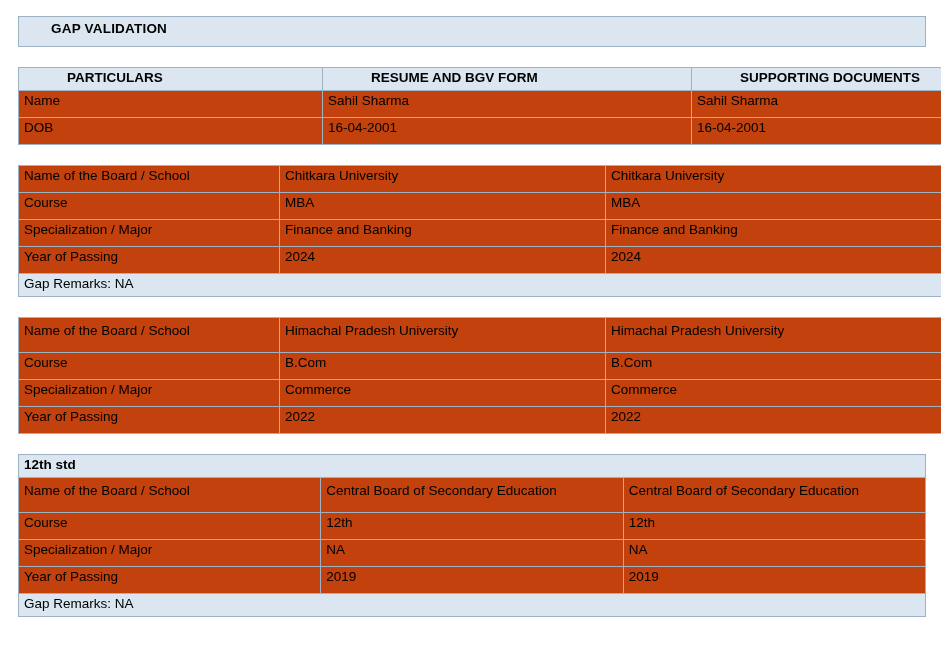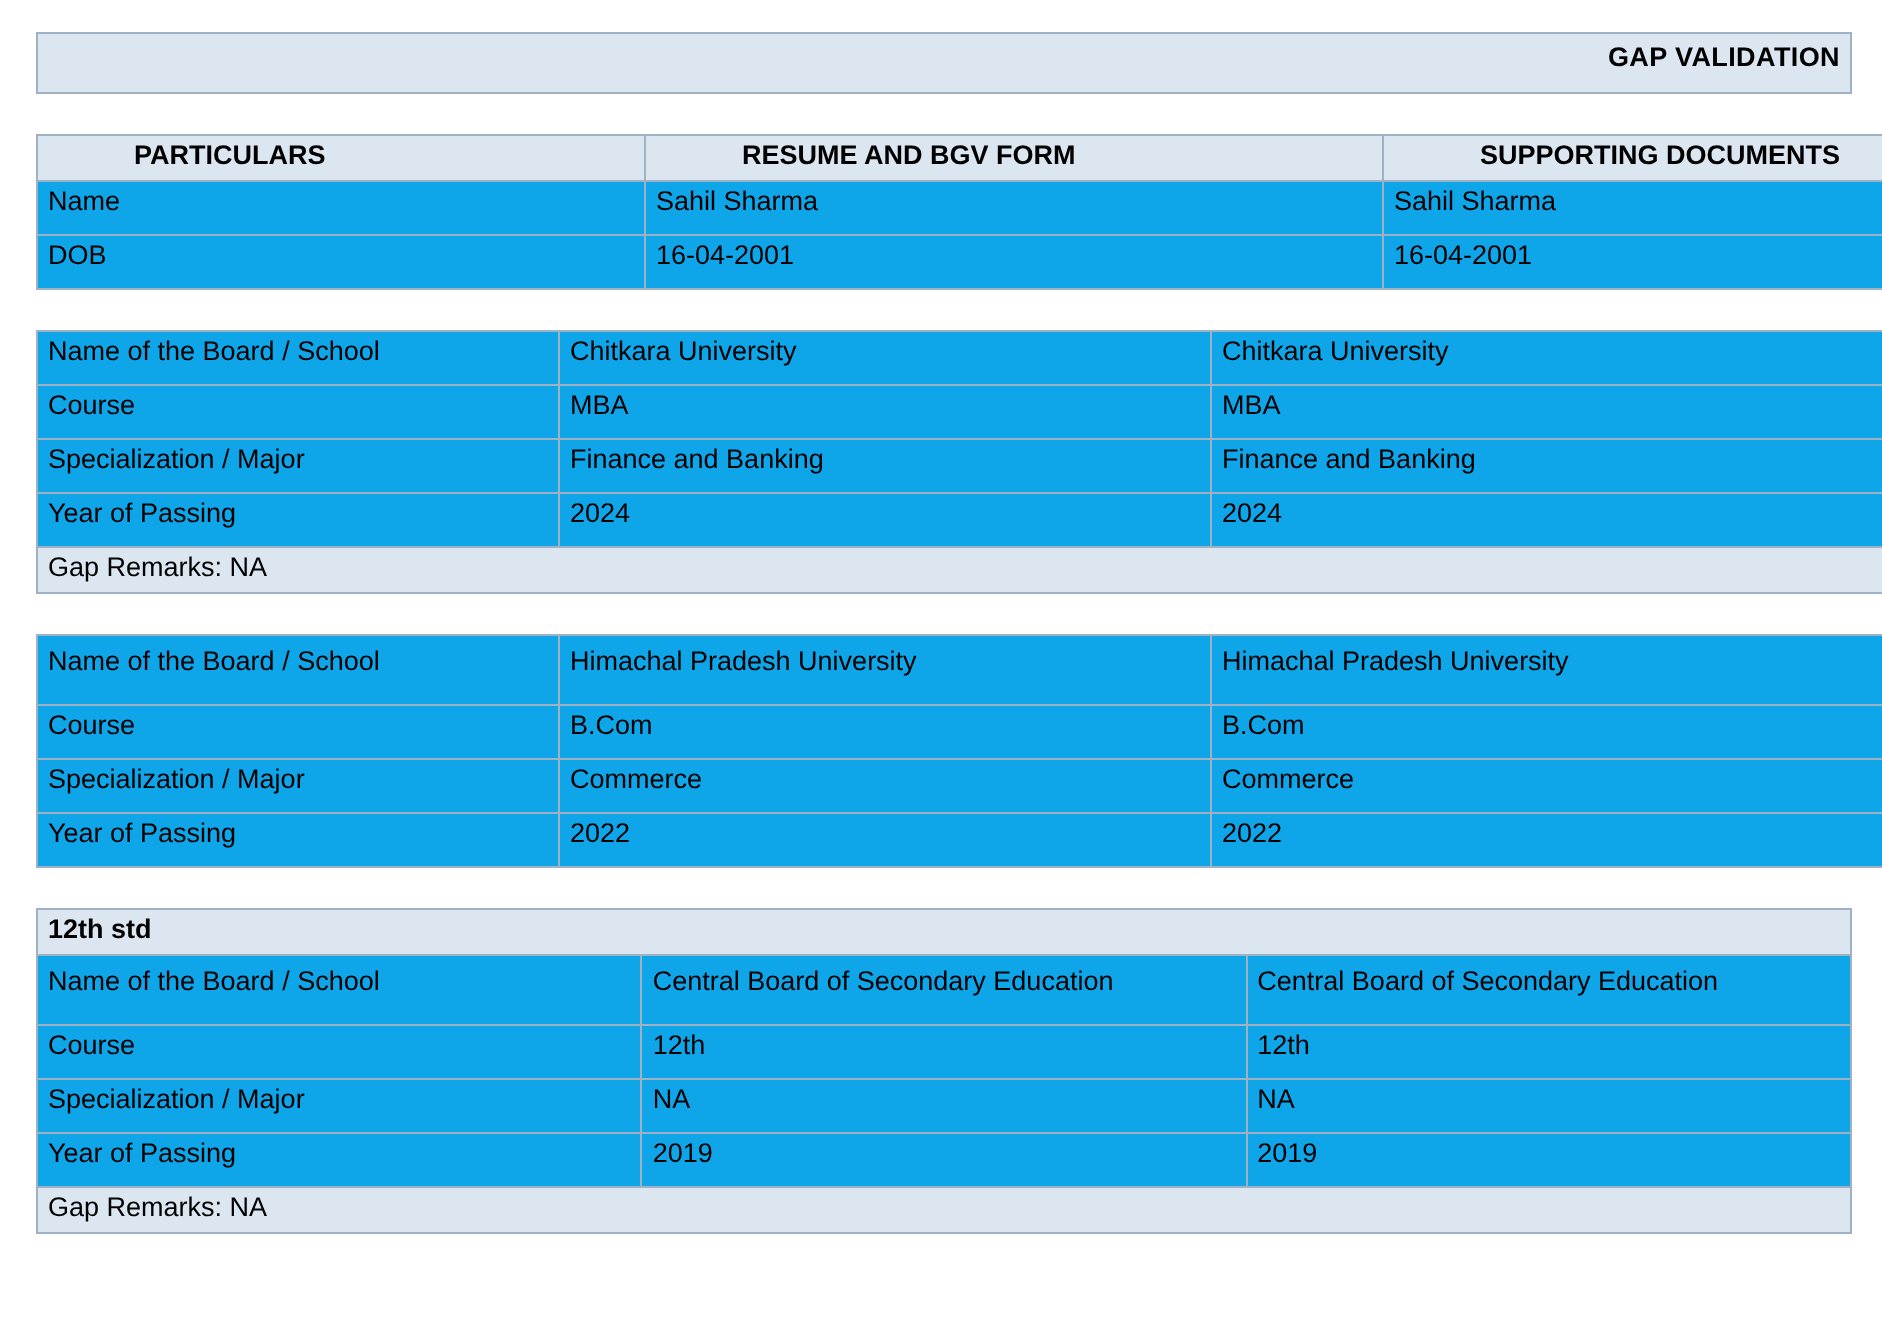--- a/index.html
+++ b/index.html
@@ -27,41 +27,41 @@
   td {
     border: 1px solid #9fb2c4;
     padding: 2px 5px 3px 5px;
     vertical-align: top;
     line-height: 1.25;
     overflow: hidden;
     white-space: nowrap;
   }
   .title-table td {
     background: #dce6f1;
-    text-align: right;
+    text-align: left;
     font-weight: bold;
     height: 22px;
     padding-top: 4px;
     letter-spacing: 0.2px;
     padding-left: 32px;
   }
   .spacer {
     height: 20px;
   }
   .hdr td {
     background: #dce6f1;
     font-weight: bold;
     padding-left: 48px;
   }
   .sect td {
     background: #dce6f1;
     font-weight: bold;
   }
   .row td {
-    background: #0ea5e9;
+    background: #c2410c;
     height: 21px;
   }
   .remarks td {
     background: #dce6f1;
     font-weight: normal;
   }
   .c1 { width: 250px; }
   .c2 { width: 315px; }
   .c3 { width: 341px; }
   .tall td { height: 26px; padding-top: 5px; }

